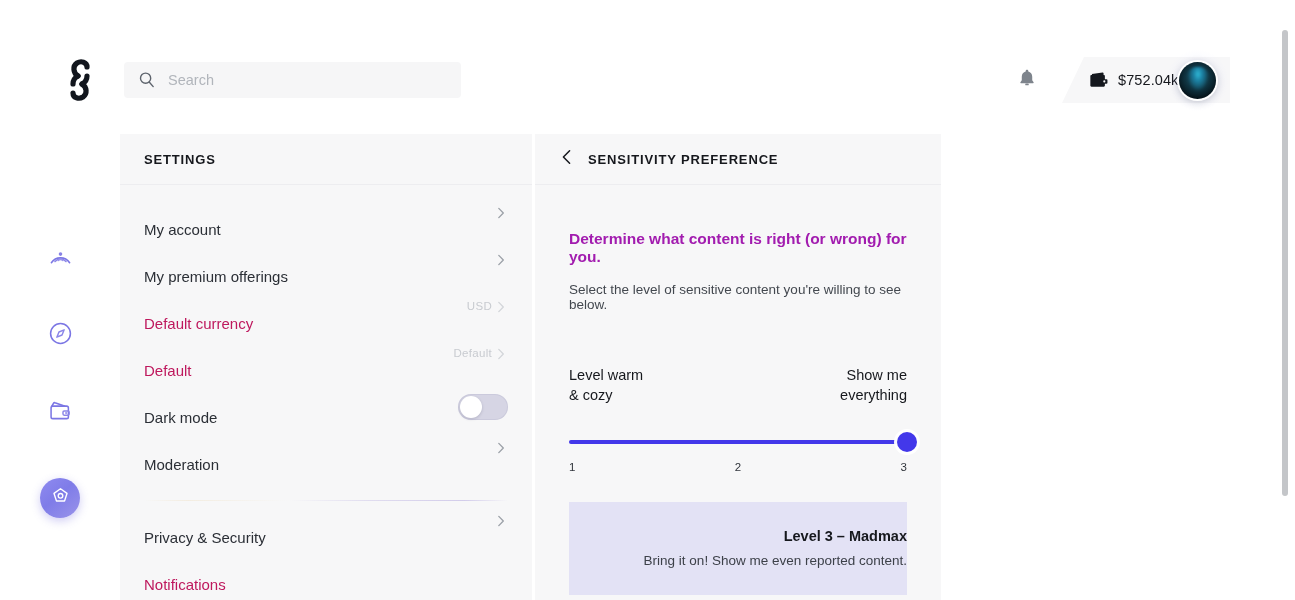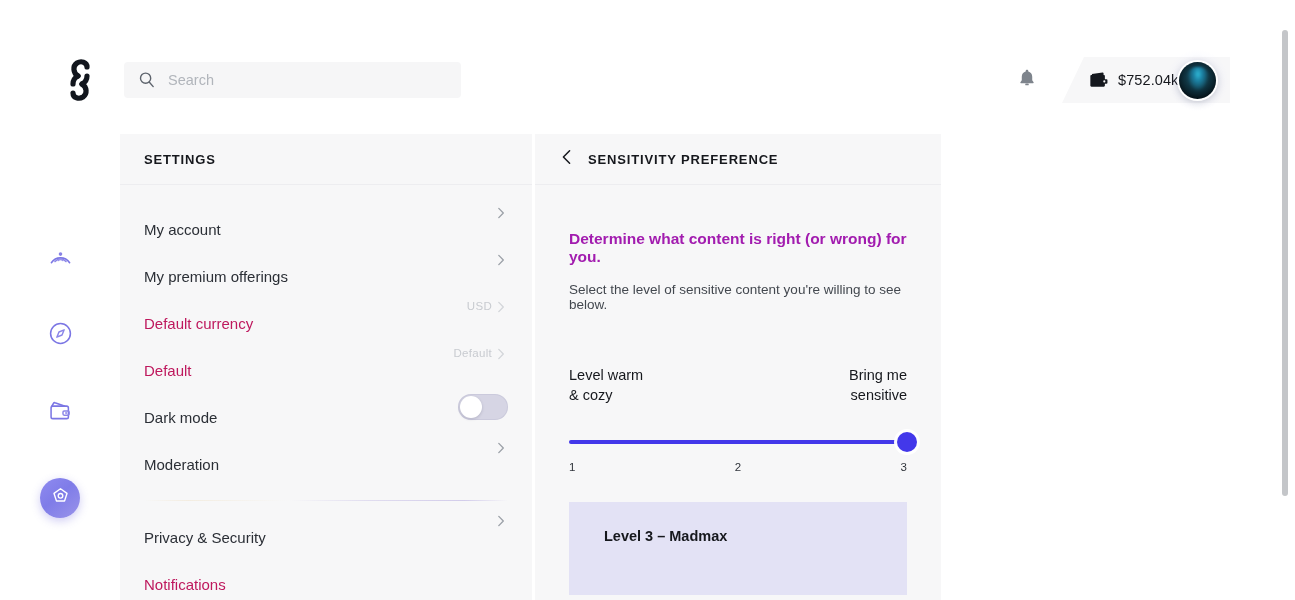--- a/index.html
+++ b/index.html
@@ -156,20 +156,21 @@
     position: absolute; top: -2px; width: 20px; height: 20px; border-radius: 50%;
     background: #4338ea; margin-left: -10px; cursor: pointer;
     box-shadow: 0 0 0 3px rgba(255,255,255,.95);
   }
   .ticks { position: relative; margin-top: 9px; height: 15px; }
   .tick { position: absolute; font-size: 11.5px; color: #30343b; transform: translateX(-50%); }
 
   .level-card {
     margin-top: 26px; height: 93px; background: #e3e2f5;
     padding: 26px 0 0 35px;
+    text-align: right;
   }
   .level-title { font-size: 14.5px; font-weight: bold; color: #16181d; }
   .level-desc { margin-top: 9px; font-size: 13.5px; color: #3d4149; }
 
   .nsfw-row {
     margin-top: 30px; height: 48px; display: flex; align-items: center;
     justify-content: space-between;
   }
 
   
@@ -391,40 +392,41 @@
       <div class="rp-h1">Determine what content is right (or wrong) for you.</div>
       <div class="rp-h2">Select the level of sensitive content you're willing to see below.</div>
 
       <div class="slider-block">
         <div class="slider-ends">
           <div class="slider-end-l">
             <div>Level warm</div>
             <div>&amp; cozy</div>
           </div>
           <div class="slider-end-r">
-            <div>Bring me</div>
-            <div>sensitive</div>
+            <div>Show me</div>
+            <div>everything</div>
           </div>
         </div>
 
         <div class="track-wrap">
           <div class="track"></div>
           <div class="track-fill" id="trackFill" style="width: 100%; background: rgb(67, 56, 234);"></div>
           <div class="thumb" id="sliderThumb" style="left: 100%; background: rgb(67, 56, 234);"></div>
         </div>
 
         <div class="ticks" id="sliderTicks">
             <div class="tick" style="left: 0%; transform: translateX(0px);">1</div>
             <div class="tick" style="left: 50%;">2</div>
             <div class="tick" style="left: 100%; transform: translateX(-100%);">3</div>
           </div>
       </div>
 
       <div class="level-card" style="background: rgb(227, 226, 245);">
         <div class="level-title">Level 3 – Madmax</div>
+        <div class="level-desc">Bring it on! Show me even reported content.</div>
       </div>
 
       <div class="nsfw-row">
         
         
       </div>
 
     </div>
   </div>
 

